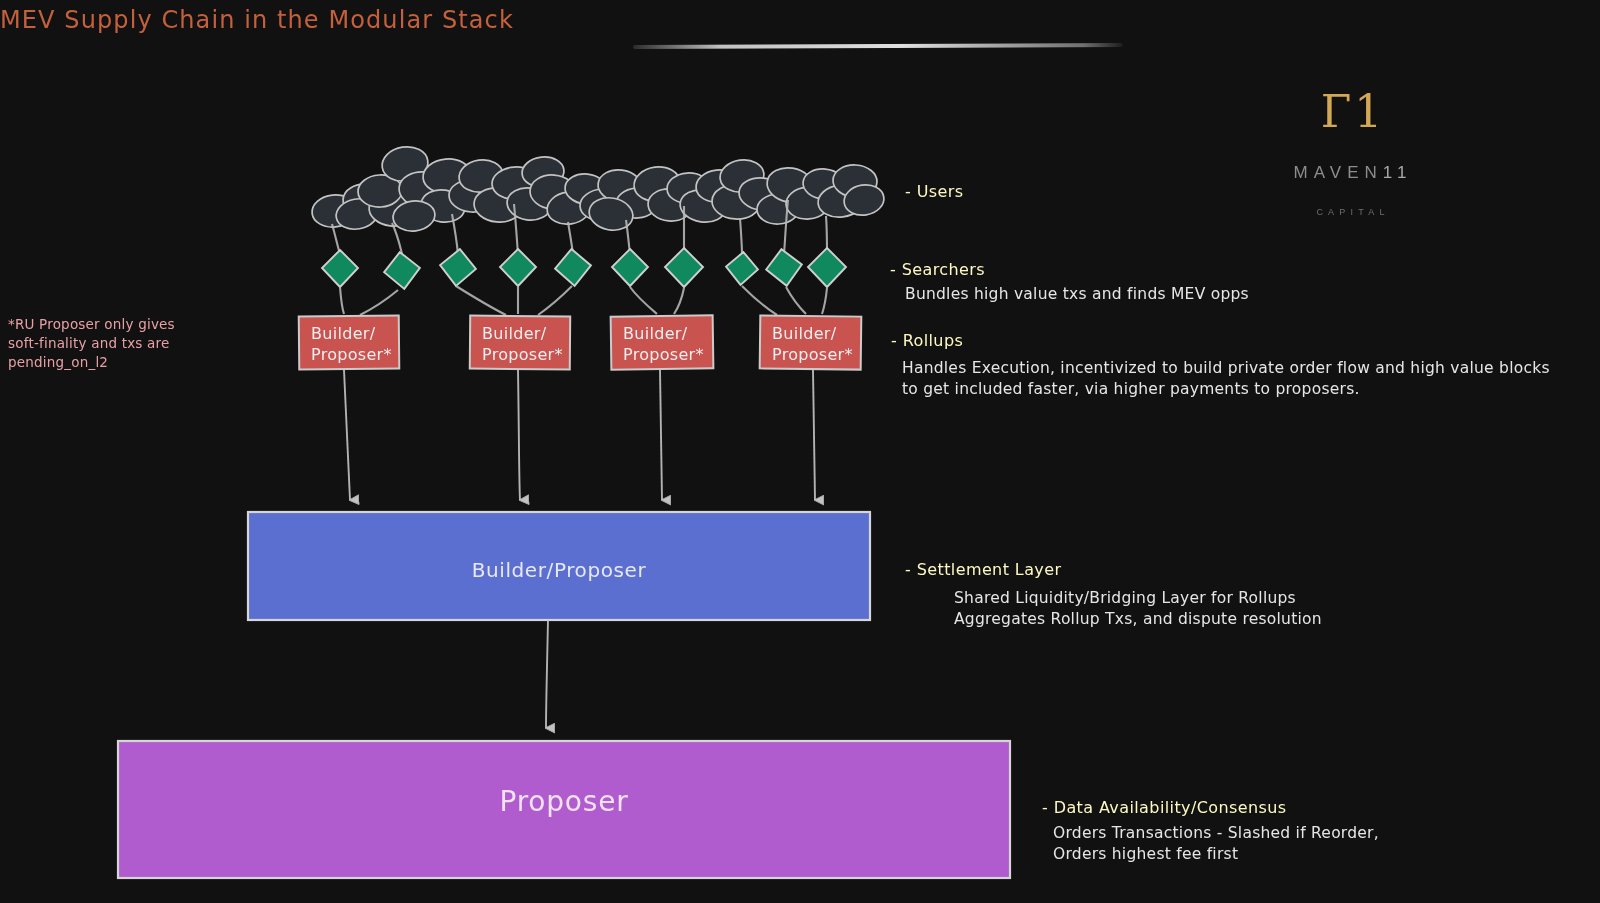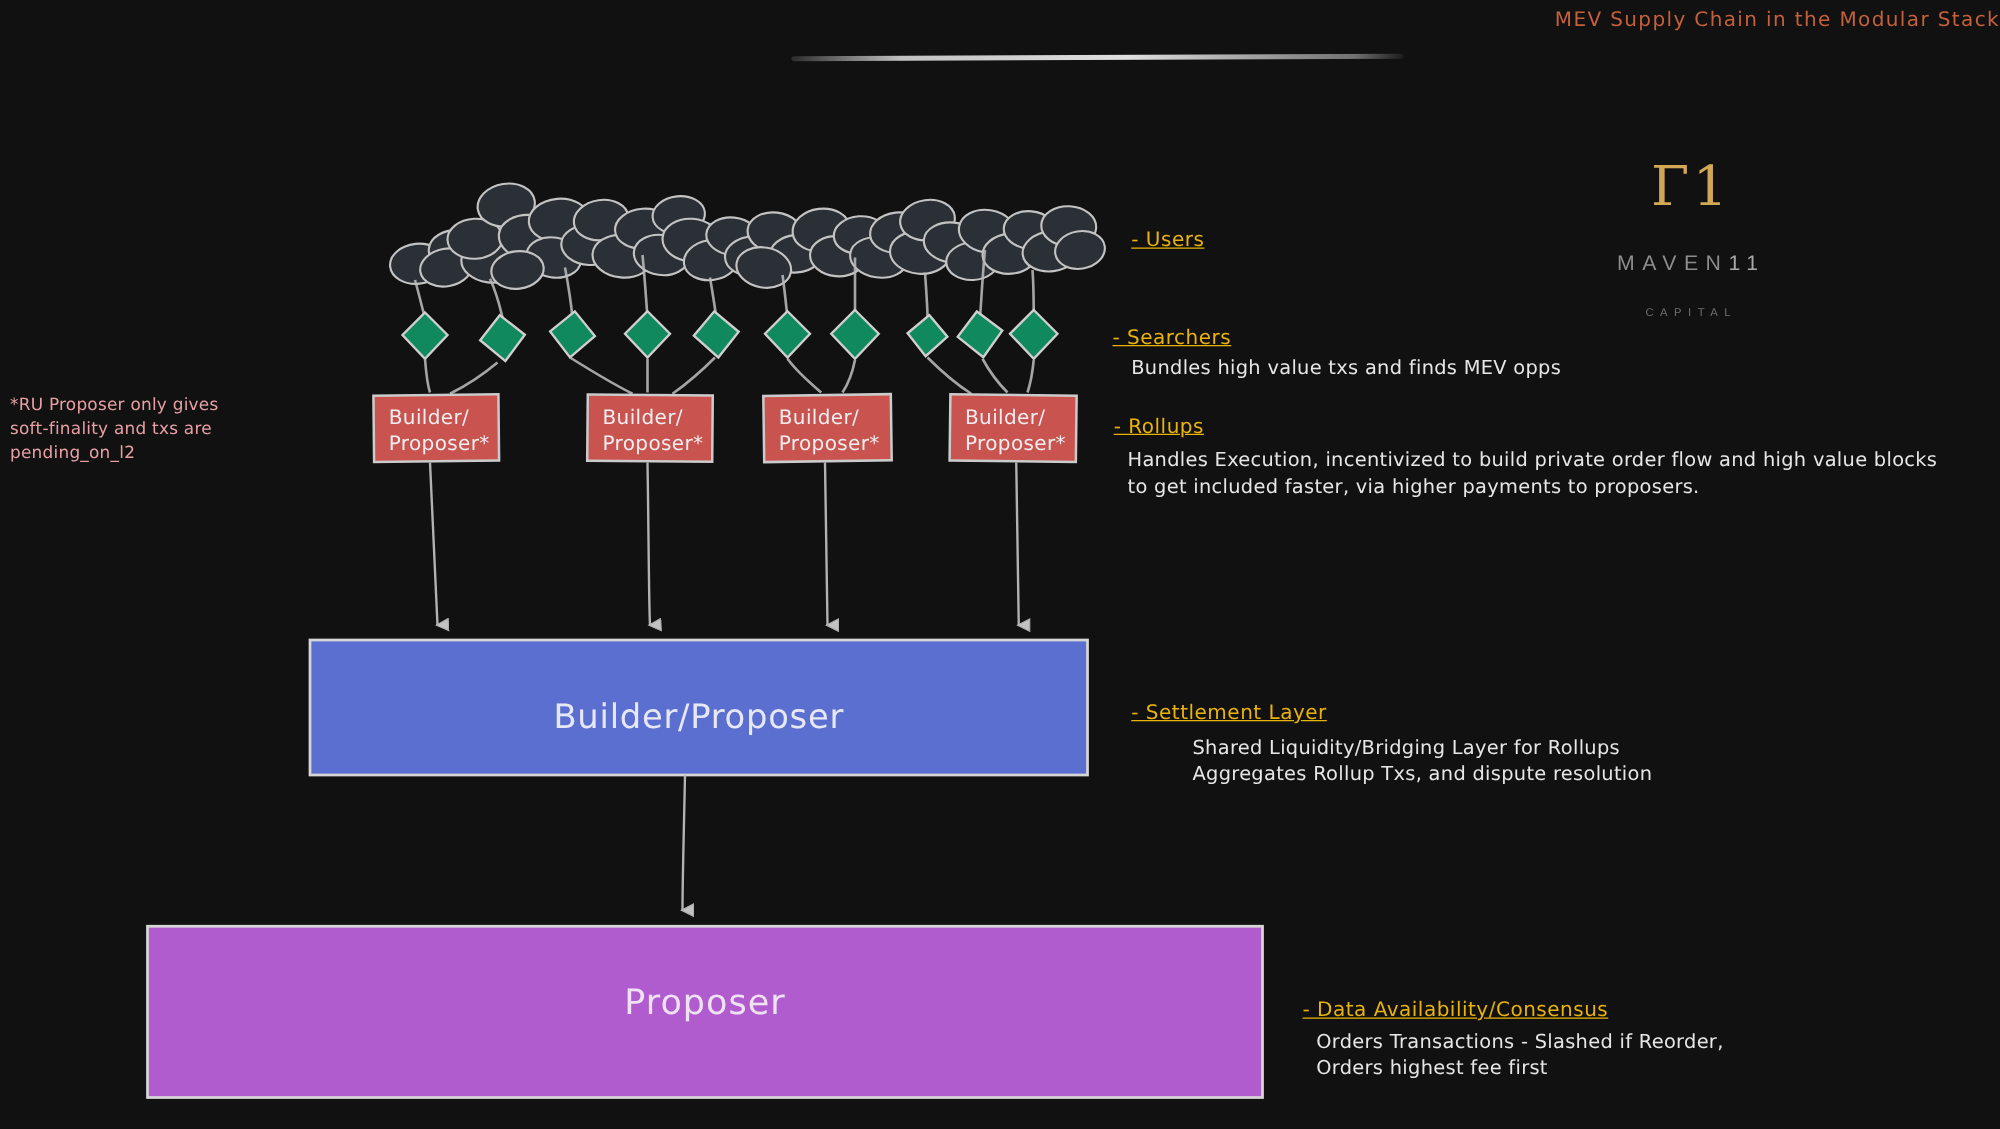--- a/index.html
+++ b/index.html
@@ -2,36 +2,35 @@
 <html><head>
 <meta charset="utf-8">
 <style>
   html,body{margin:0;padding:0;background:#111111;}
   body{width:1600px;height:903px;overflow:hidden;position:relative;
        font-family:"DejaVu Sans",sans-serif;}
   .stage{position:absolute;left:0;top:0;width:1600px;height:903px;background:#111111;}
 
   
   #title{
-    position:absolute;left:0;top:6px;width:1600px;text-align:right;
-    color:#c4603b;font-size:16px;letter-spacing:1.1px;
+    position:absolute;left:0;top:6px;width:1600px;text-align:left;
+    color:#c4603b;font-size:24px;letter-spacing:1.1px;
     font-family:"DejaVu Sans",sans-serif;font-weight:400;
   }
   #title-rule{
     position:absolute;left:633px;top:44px;width:490px;height:4px;
     background:linear-gradient(90deg,rgba(200,200,200,.15) 0%,rgba(225,225,225,.85) 18%,rgba(235,235,235,.95) 55%,rgba(190,190,190,.55) 92%,rgba(120,120,120,.1) 100%);
     border-radius:2px;transform:rotate(-0.25deg);
   }
 
   
   #logo{position:absolute;left:1278px;top:88px;width:150px;text-align:center;}
   #logo-mark{
     color:#d2a855;font-size:44px;line-height:48px;letter-spacing:3px;
     font-family:"DejaVu Serif",serif;
-    margin-top:38px;
   }
   #logo-word{
     color:#8d8d8d;font-size:17px;letter-spacing:6px;margin-top:27px;
     font-family:"Liberation Sans",sans-serif;
   }
   #logo-word .lw-num{color:#a9a9a9;}
   #logo-sub{
     color:#6f6f6f;font-size:9px;letter-spacing:5.2px;margin-top:24px;
     font-family:"Liberation Sans",sans-serif;
   }
@@ -45,30 +44,30 @@
   
   #canvas{position:absolute;left:0;top:0;width:1600px;height:903px;}
 
   
   .rbox-label{
     position:absolute;color:#f0eef0;font-size:16px;line-height:21px;
     letter-spacing:.3px;pointer-events:none;
   }
   #blue-label{
     position:absolute;left:248px;top:558px;width:622px;text-align:center;
-    color:#e7e8f5;font-size:27px;letter-spacing:.6px;
+    color:#e7e8f5;font-size:20px;letter-spacing:.6px;
   }
   #purple-label{
     position:absolute;left:118px;top:785px;width:892px;text-align:center;
     color:#efe2f3;font-size:28px;letter-spacing:.8px;
   }
 
   
   .legend-head{
-    position:absolute;color:#eab308;font-size:16px;letter-spacing:.4px;text-decoration:underline;
+    position:absolute;color:#fef9c3;font-size:16px;letter-spacing:.4px;
   }
   .legend-body{
     position:absolute;color:#e6e6e6;font-size:15.5px;line-height:21px;letter-spacing:.25px;
   }
 </style>
 </head>
 <body>
 
 <div class="stage">
 

